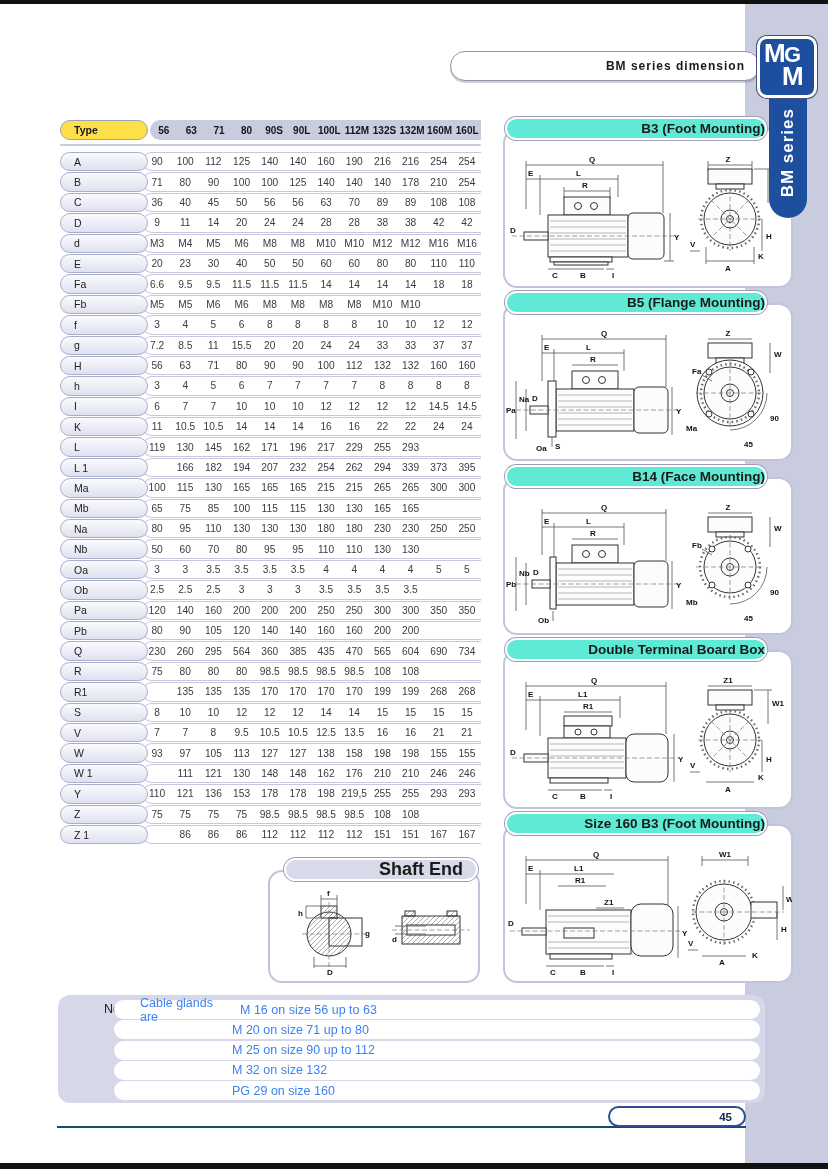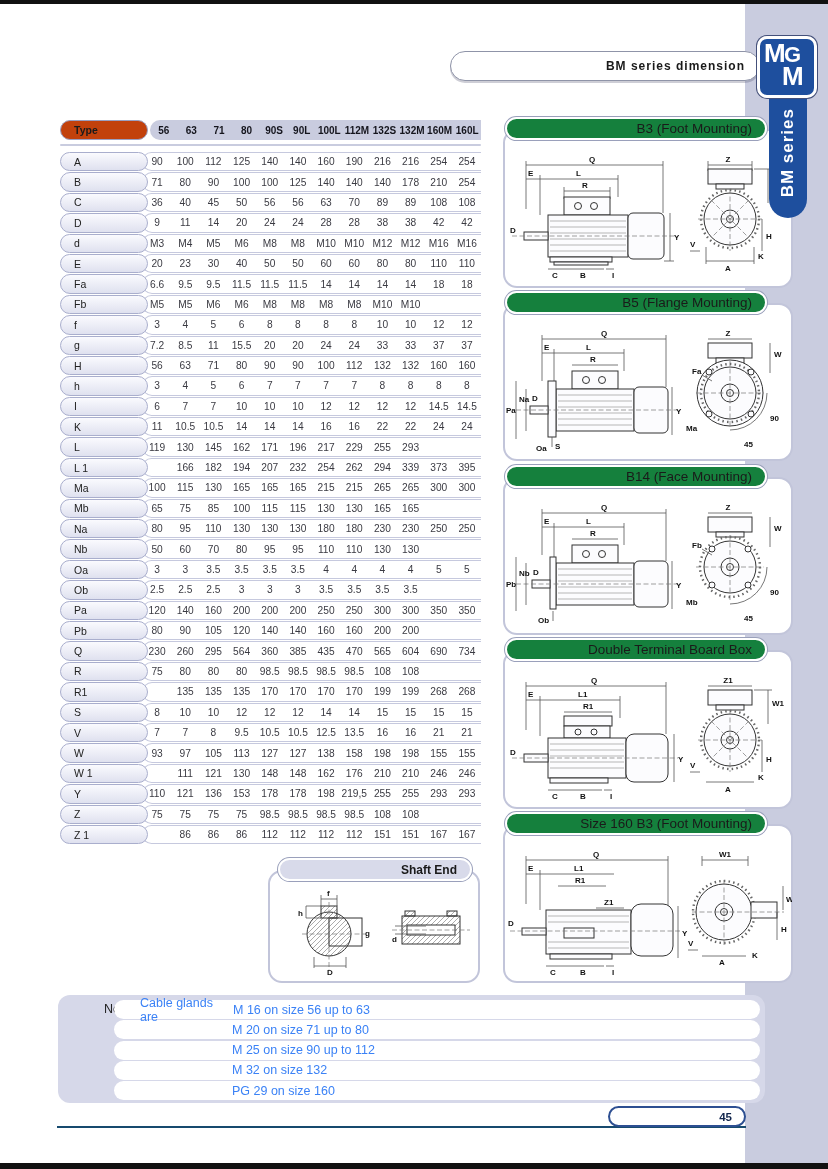--- a/index.html
+++ b/index.html
@@ -23,64 +23,64 @@
   .logo .l2{left:24px;top:3px;font-size:22px;}
   .logo .l3{left:22px;top:22px;font-size:26px;}
   .series-tab{position:absolute;left:769px;top:88px;width:38px;height:130px;background:#1e4f9e;
       border-radius:0 0 19px 19px;z-index:5;display:flex;align-items:center;justify-content:center;}
   .series-tab span{writing-mode:vertical-rl;transform:rotate(180deg);color:#fff;font-weight:bold;
       font-size:17px;letter-spacing:1px;}
 
   
   .dim-table{position:absolute;left:60px;top:120px;width:421px;}
   .thead{display:flex;height:20px;}
-  .type-pill{width:88px;background:#c2410c;border:1px solid #9aa0c2;border-radius:11px;
+  .type-pill{width:88px;background:#fde047;border:1px solid #9aa0c2;border-radius:11px;
       display:flex;align-items:center;padding-left:13px;box-sizing:border-box;
       font-size:10.5px;font-weight:bold;z-index:2;}
   .hband{flex:1;margin-left:2px;background:#c9ccdf;border-radius:11px 0 0 11px;
       display:grid;grid-template-columns:repeat(12,1fr);align-items:center;}
   .hcell{text-align:center;font-size:10px;font-weight:bold;color:#15151d;}
   .head-rule{height:2px;background:#c9ccdf;margin-top:4px;border-radius:2px;}
   .tbody{margin-top:6px;}
   .trow{display:flex;height:19.4px;margin-bottom:1px;}
   .rlabel{width:88px;background:linear-gradient(180deg,#fafafe,#dfe1ef);border:1px solid #a9aecd;
       border-radius:11px;display:flex;align-items:center;padding-left:13px;box-sizing:border-box;
       font-size:10.5px;color:#222;z-index:2;}
   .rvals{flex:1;margin-left:-6px;background:#fff;border:1px solid #c6c9de;border-right:none;
       border-radius:11px 0 0 11px;display:grid;grid-template-columns:repeat(12,1fr);align-items:center;}
   .cell{text-align:center;font-size:10.2px;color:#3a3a42;}
 
   
   .panel{position:absolute;left:503px;width:290px;background:#fff;border:2px solid #c2c5da;
       border-radius:14px;box-sizing:border-box;z-index:3;}
-  .sec-pill{position:absolute;left:505px;width:262px;height:23px;background:#15803d;
+  .sec-pill{position:absolute;left:505px;width:262px;height:23px;background:#5eead4;
+      border:2px solid #fff;border-radius:13px;box-shadow:0 0 0 1px #9aa0bb;box-sizing:border-box;
+      display:flex;align-items:center;justify-content:flex-end;
+      font-size:13.5px;font-weight:bold;z-index:4;}
+  .panel svg{position:absolute;left:1px;top:20px;}
+
+  
+  .shaft-pill{position:absolute;left:284px;top:858px;width:194px;height:23px;background:#d8daea;
       border:2px solid #fff;border-radius:13px;box-shadow:0 0 0 1px #9aa0bb;box-sizing:border-box;
       display:flex;align-items:center;justify-content:flex-end;padding-right:13px;
-      font-size:13.5px;font-weight:normal;z-index:4;}
-  .panel svg{position:absolute;left:1px;top:20px;}
-
-  
-  .shaft-pill{position:absolute;left:278px;top:858px;width:194px;height:23px;background:#d8daea;
-      border:2px solid #fff;border-radius:13px;box-shadow:0 0 0 1px #9aa0bb;box-sizing:border-box;
-      display:flex;align-items:center;justify-content:flex-end;padding-right:13px;
-      font-size:12px;font-weight:bold;z-index:4;}
+      font-size:18px;font-weight:bold;z-index:4;}
   .shaft-panel{position:absolute;left:268px;top:870px;width:212px;height:113px;background:#fff;
       border:2px solid #c2c5da;border-radius:14px;box-sizing:border-box;z-index:3;}
   .shaft-panel svg{position:absolute;left:4px;top:10px;}
 
   
   .note-box{position:absolute;left:58px;top:995px;width:707px;height:108px;background:#d6d8e9;
       border-radius:12px;z-index:2;}
   .note-label{position:absolute;left:16px;top:7px;font-size:12.5px;color:#222;margin-left:30px;}
   .note-pills{position:absolute;left:56px;top:5px;right:5px;}
   .note-pill{height:19px;margin-bottom:1.3px;background:#fff;border-radius:10px;
       display:flex;align-items:center;font-size:12.5px;color:#3b82f6;}
   .note-intro{margin-left:26px;width:92px;}
   .note-text{margin-left:118px;}
-  .note-pill.first .note-text{margin-left:1px;}
+  .note-pill.first .note-text{margin-left:8px;}
 
   
   .page-pill{position:absolute;left:608px;top:1106px;width:138px;height:21px;background:#fff;
       border:2px solid #2d4f92;border-radius:11px;box-sizing:border-box;display:flex;
       align-items:center;justify-content:flex-end;padding-right:12px;font-size:11.5px;
       font-weight:bold;color:#12264d;z-index:4;}
   .foot-line{position:absolute;left:57px;top:1126px;width:689px;height:2px;background:#174a6e;z-index:3;}
 
   
   .dl{stroke:#555;stroke-width:.8;fill:none}

